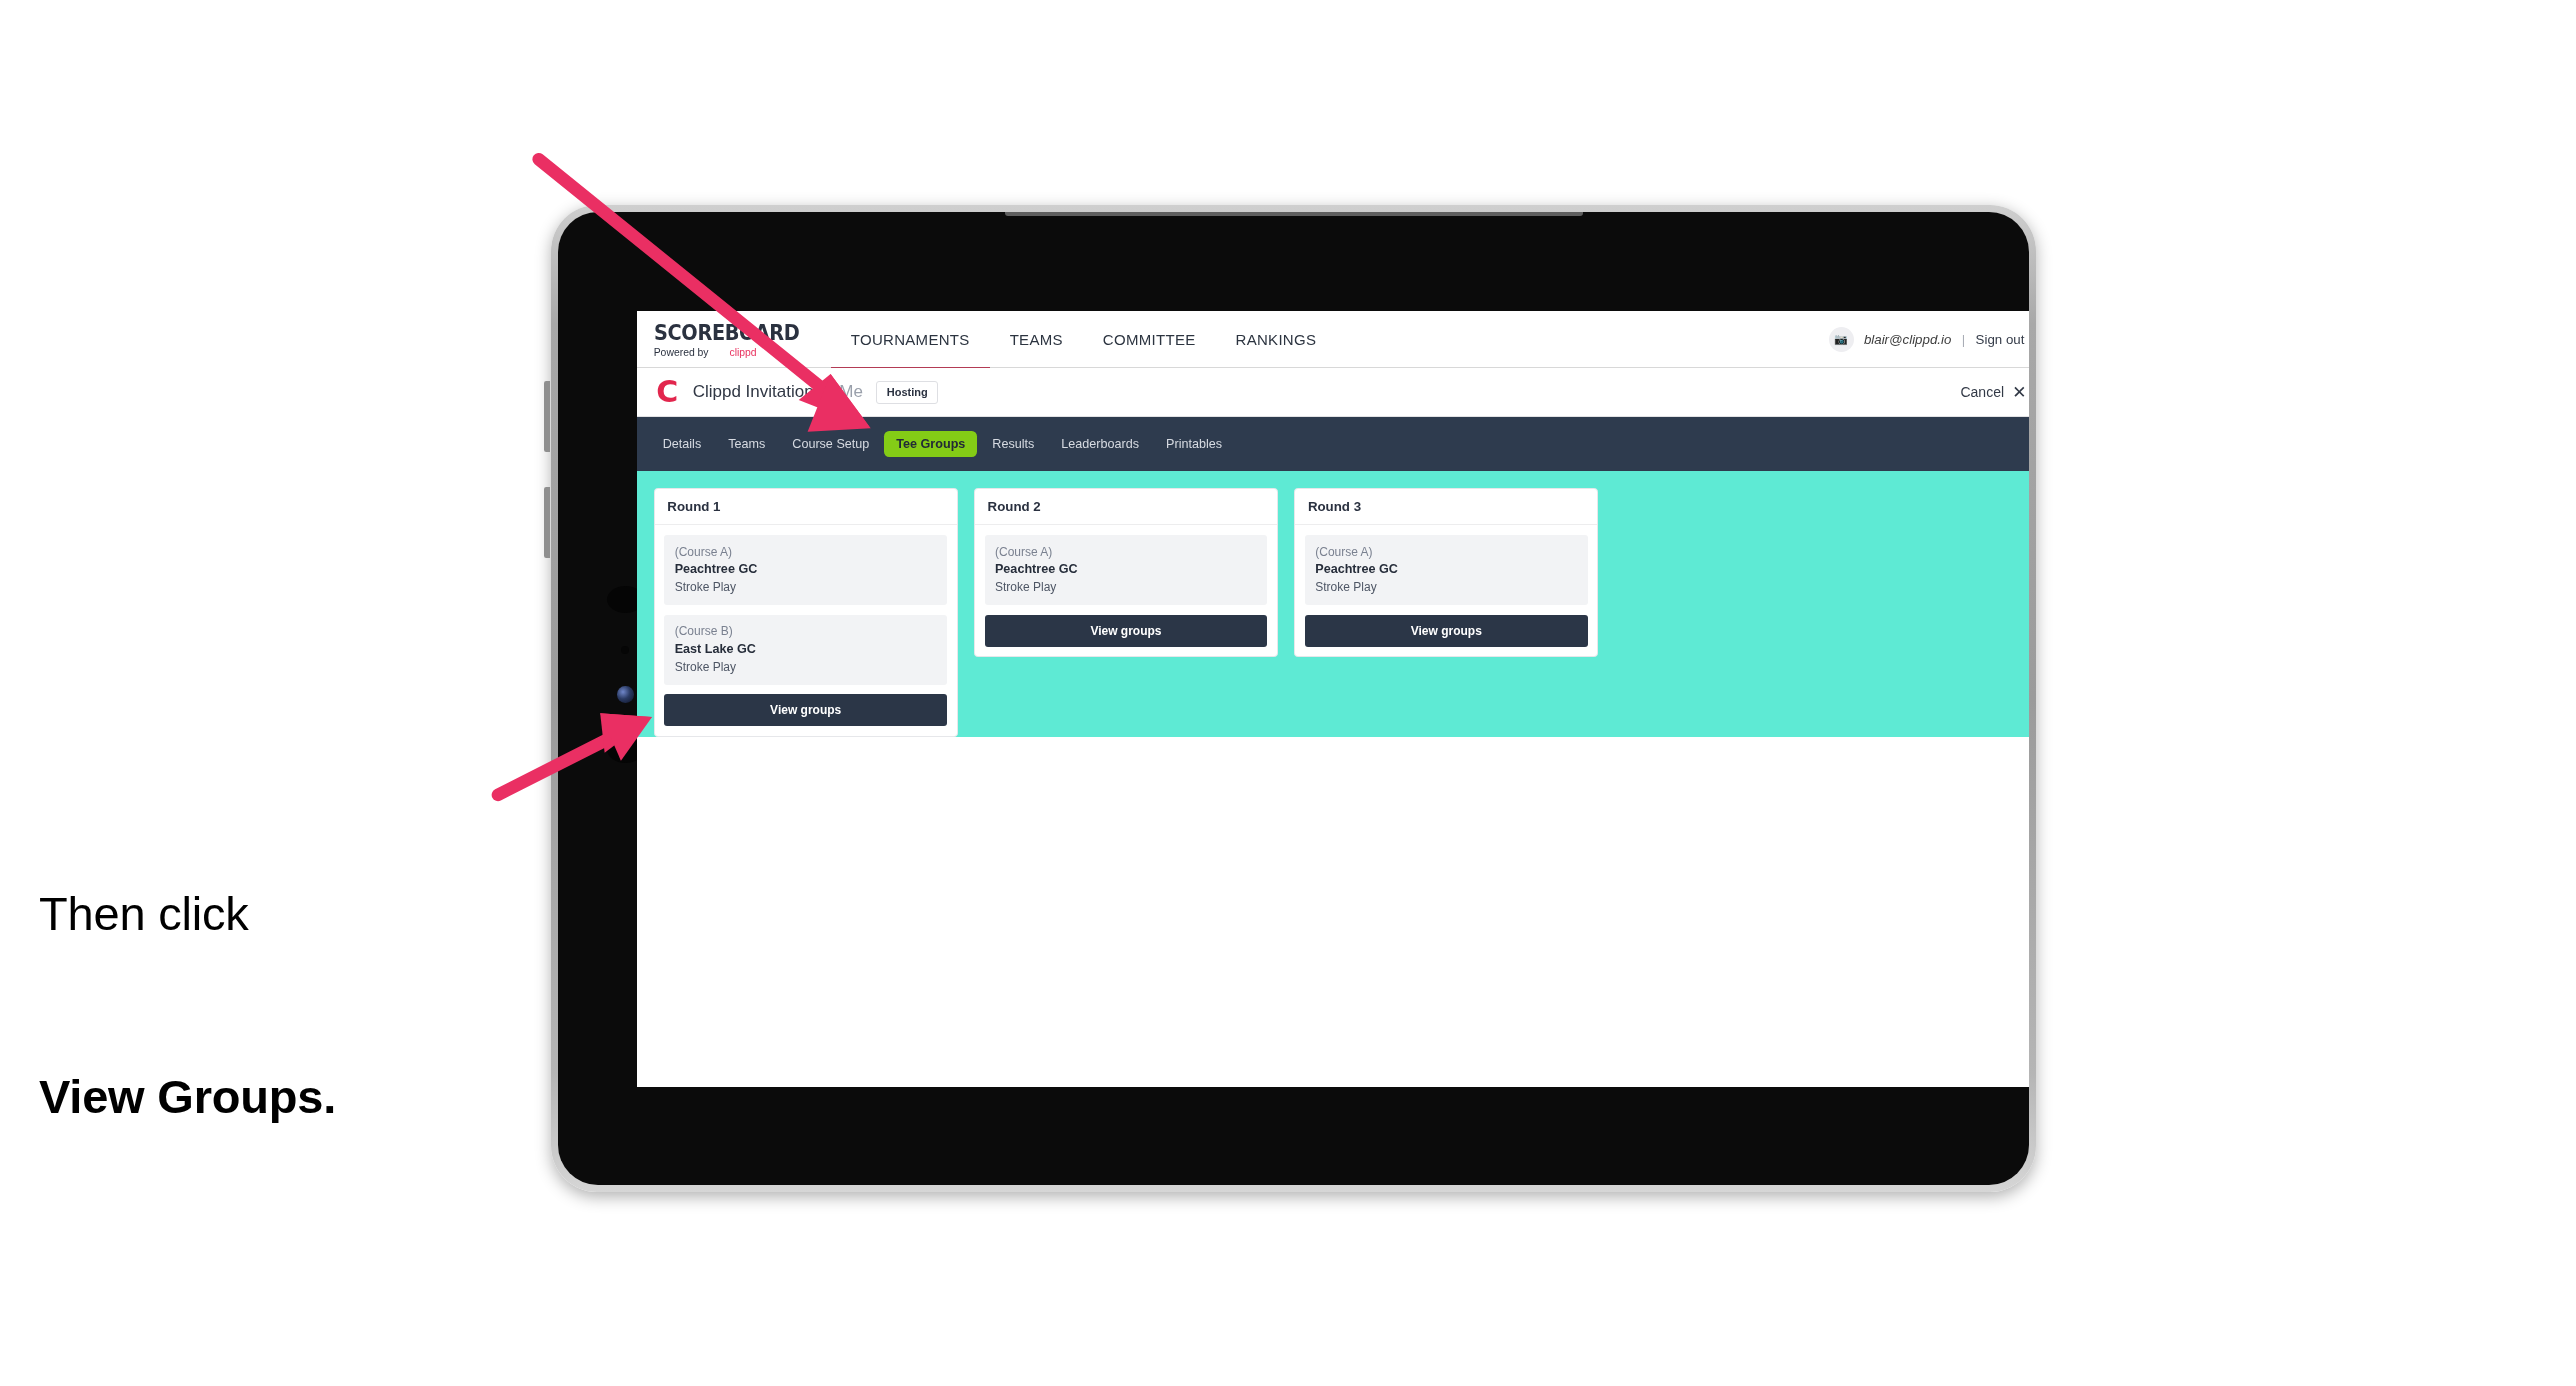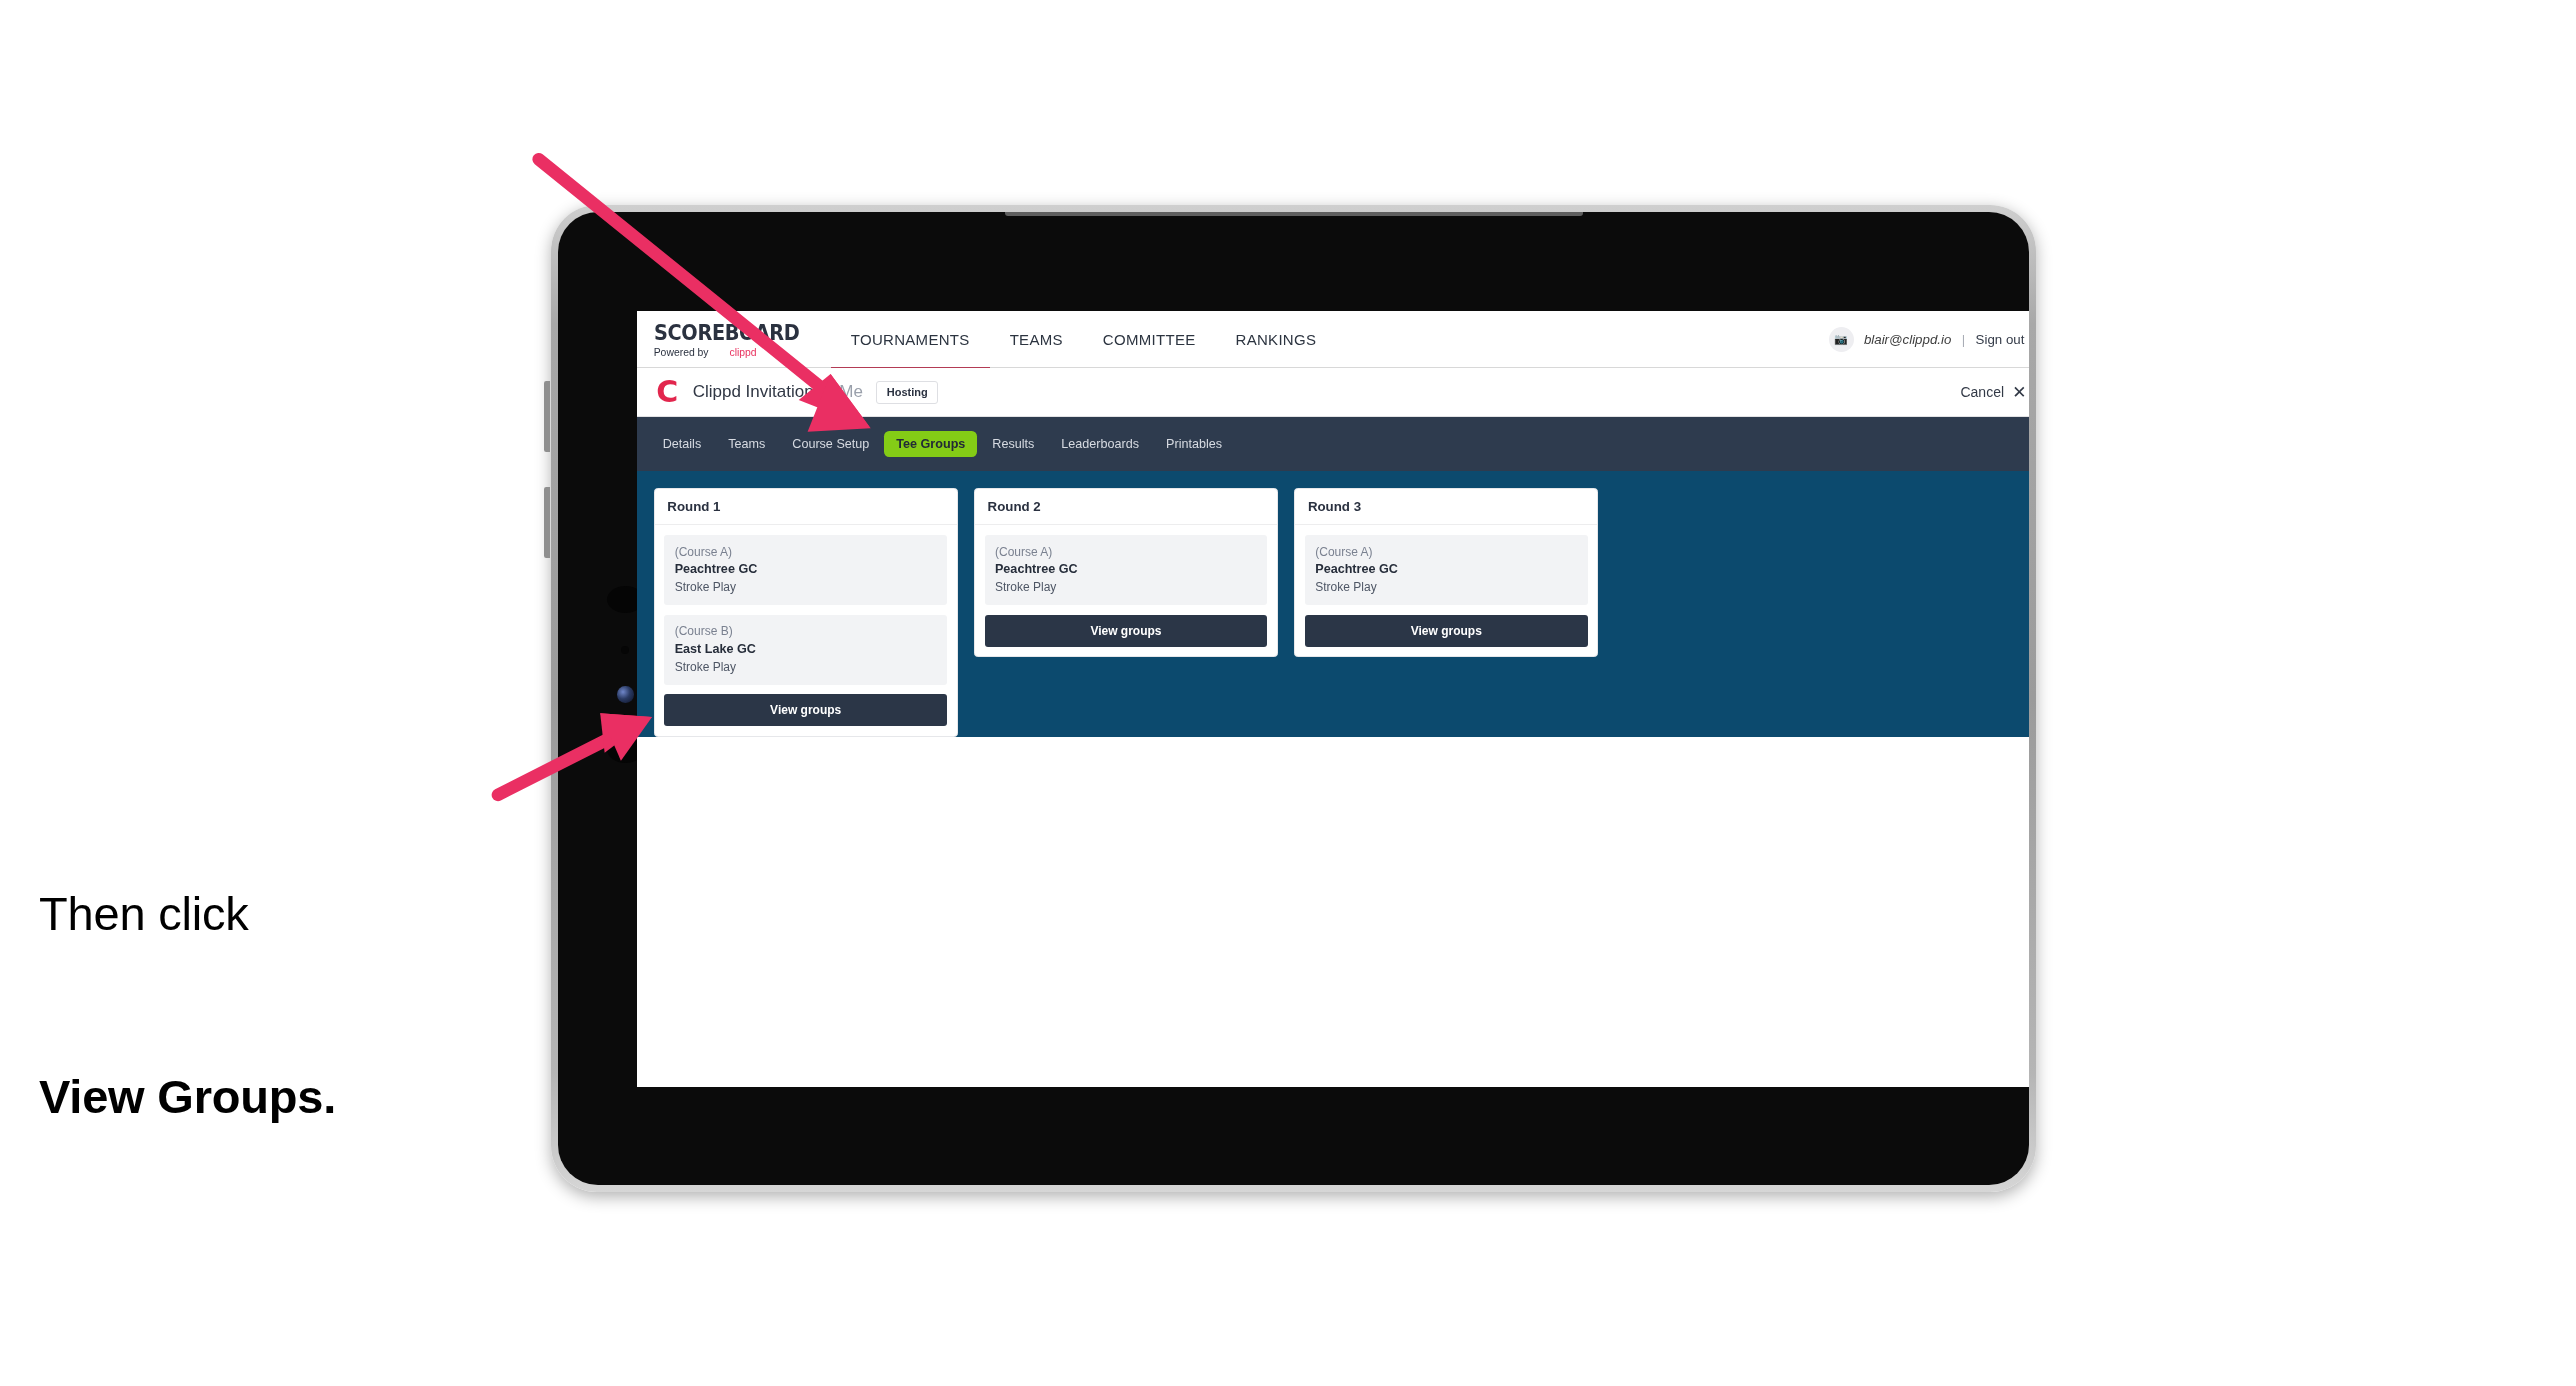--- a/index.html
+++ b/index.html
@@ -251,21 +251,21 @@
     color: #222a36;
     font-weight: 700;
   }
 
   
   #rounds {
     display: flex;
     gap: 16.3px;
     padding: 16.3px 16.3px 0 16.3px;
     align-items: flex-start;
-    background: #0c4a6e;
+    background: #5eead4;
   }
   .round-card {
     width: 304px;
     background: #ffffff;
     border: 0.7px solid #e6e7ea;
     border-radius: 3.7px;
     overflow: hidden;
   }
   .round-head {
     padding: 10.4px 12.6px;

